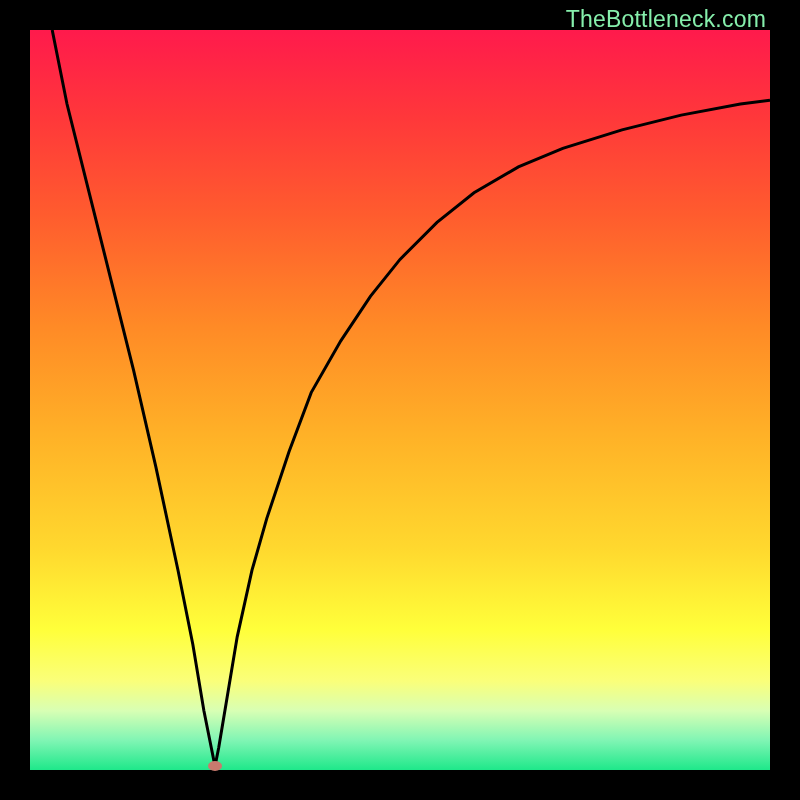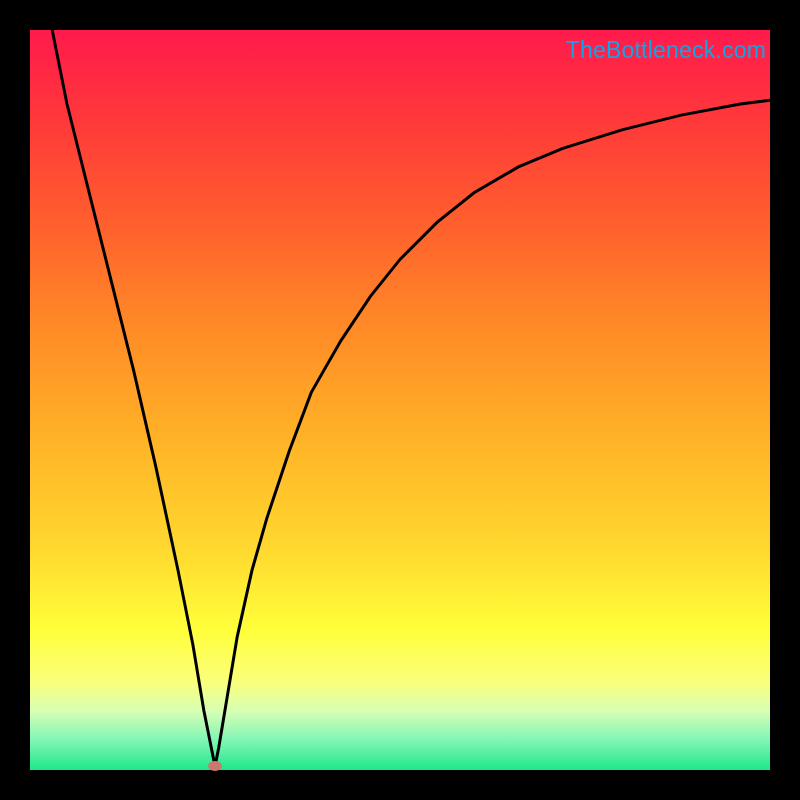--- a/index.html
+++ b/index.html
@@ -34,25 +34,24 @@
       #faff7a 88%,
       #d8ffb4 92%,
       #80f5b4 96%,
       #1ee88a 100%
     );
   }
   .watermark {
     position: absolute;
     top: 6px;
     right: 34px;
-    color: #0ea5e9;
+    color: #86efac;
     font-size: 23px;
     font-weight: 500;
     letter-spacing: 0.2px;
-    margin-top: 31px;
   }
   svg {
     position: absolute;
     left: 0;
     top: 0;
   }
   .minpoint {
     position: absolute;
     width: 14px;
     height: 10px;

